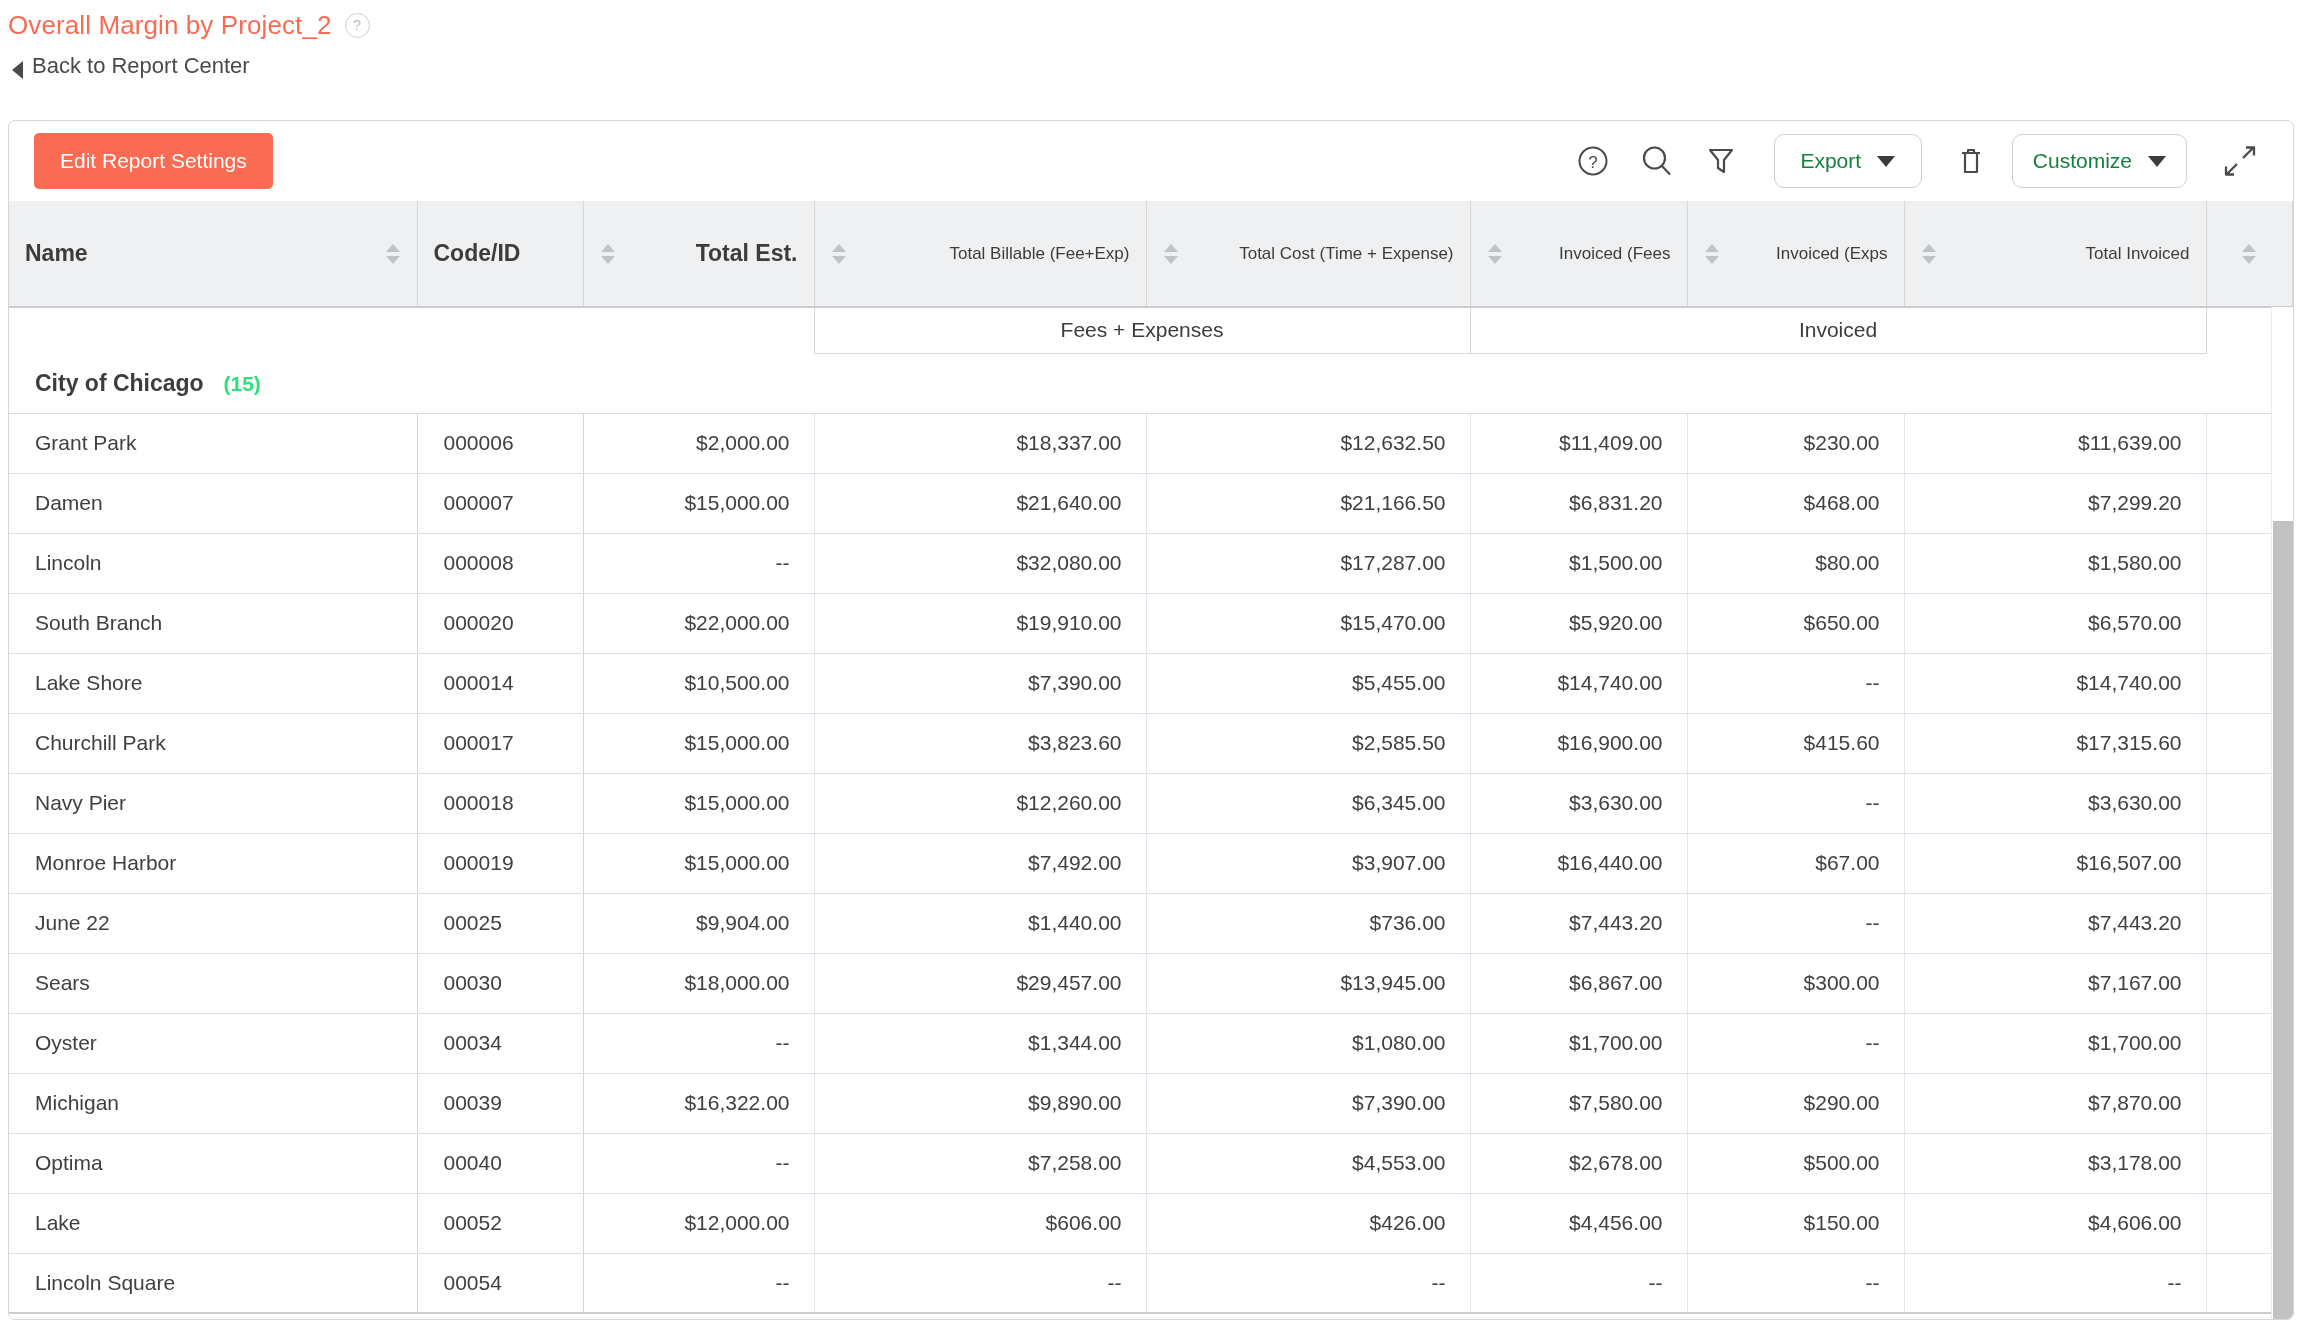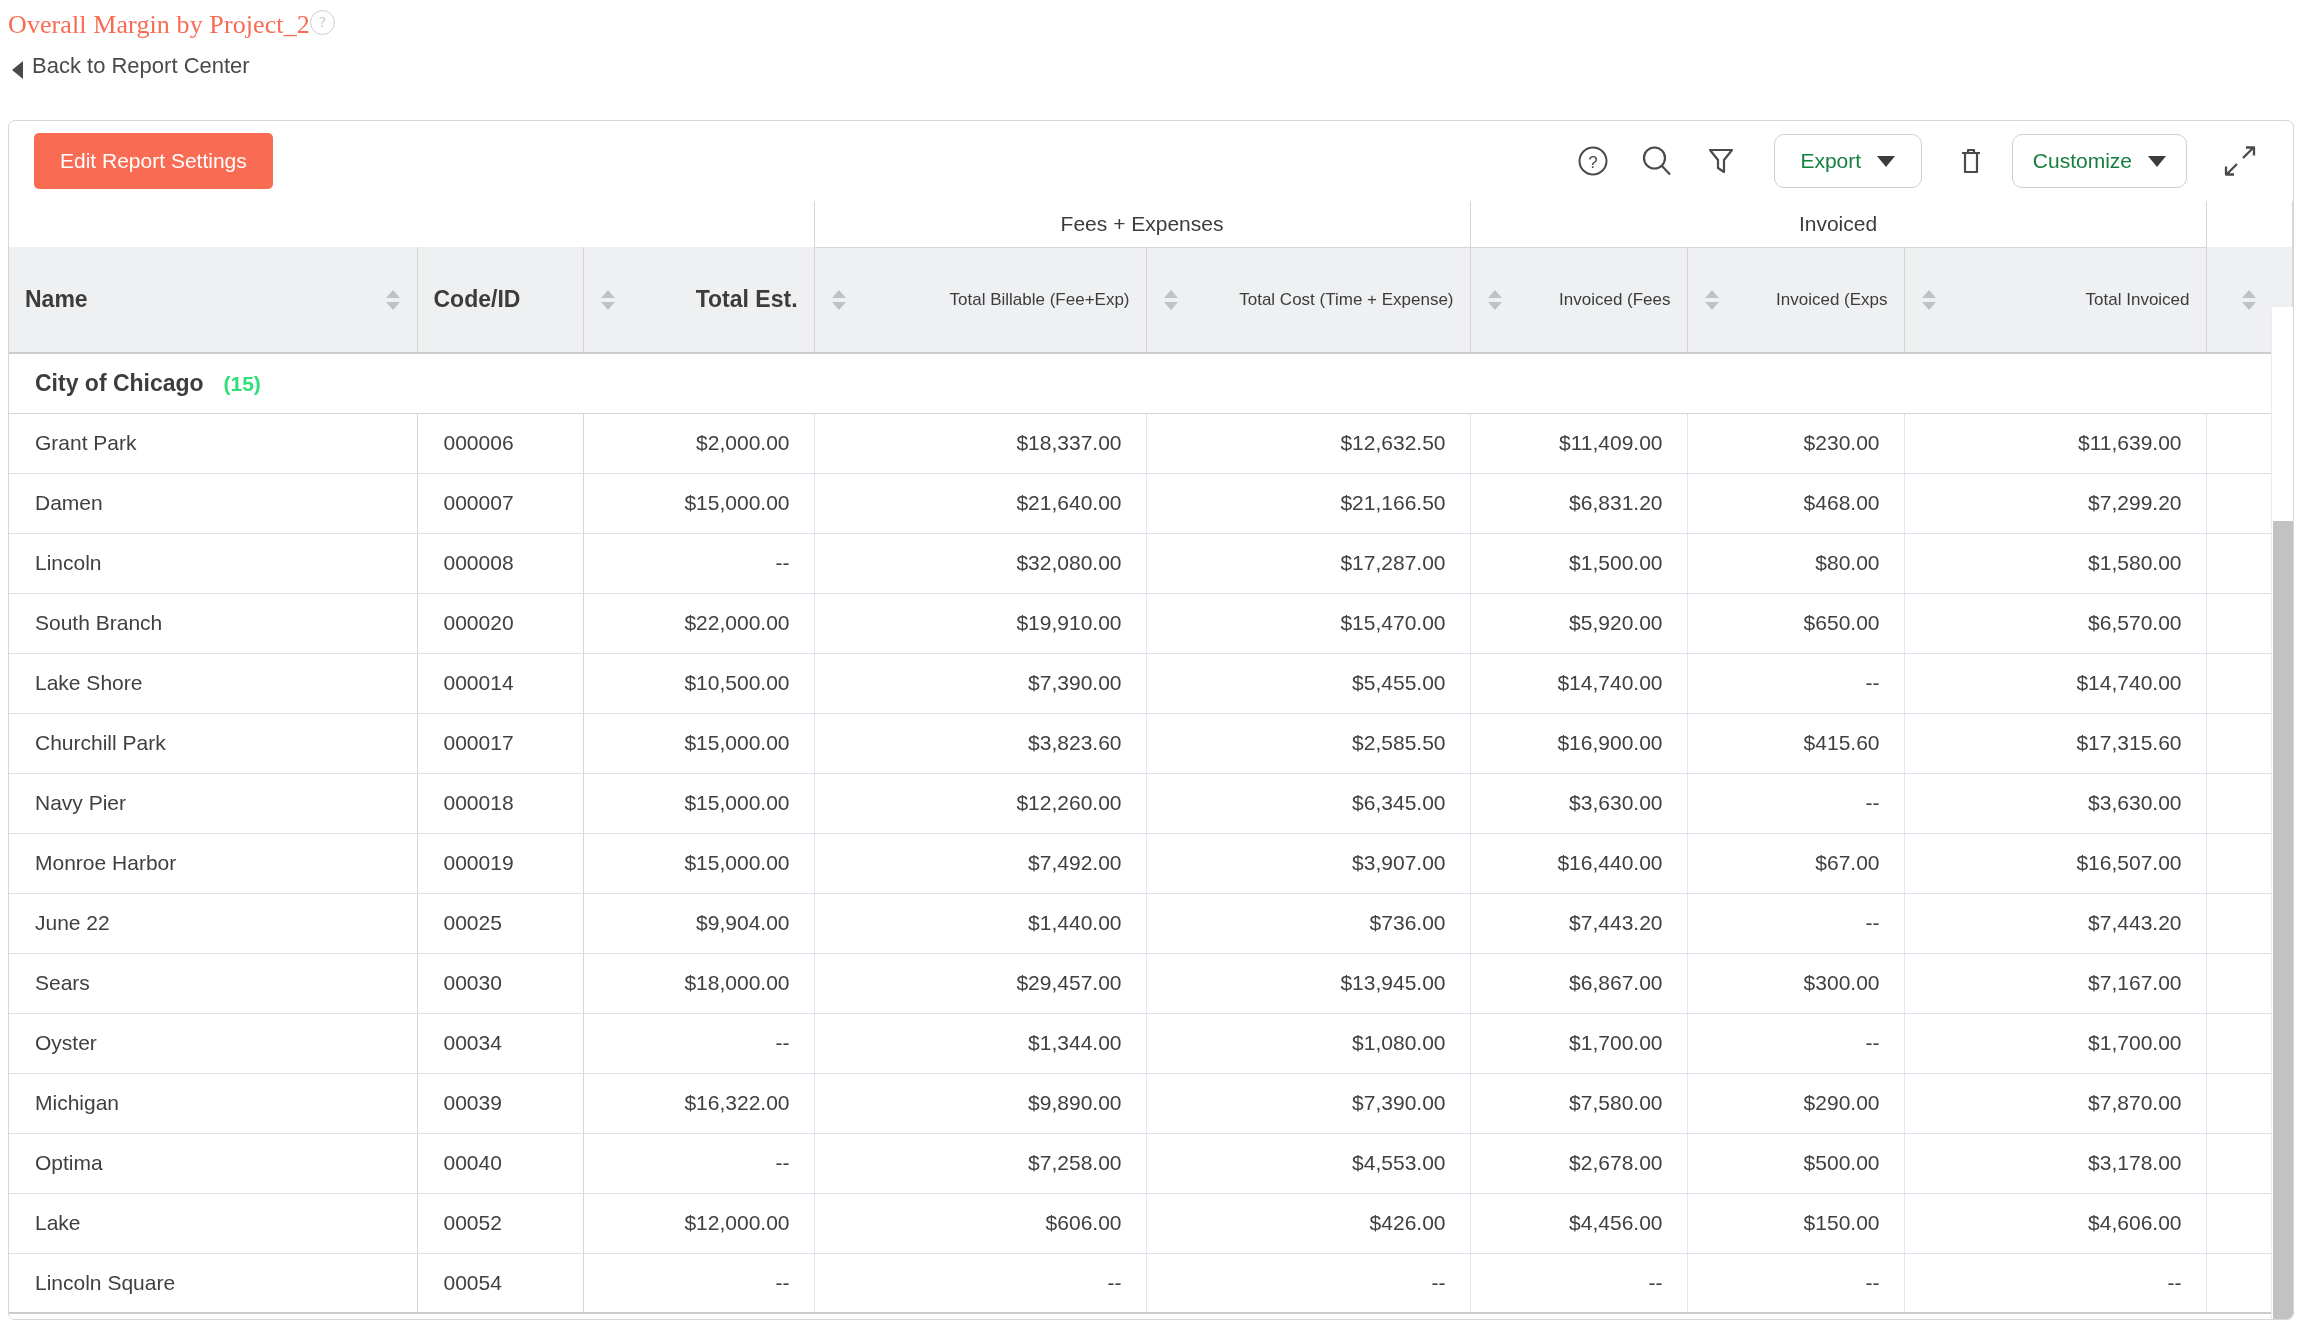--- a/index.html
+++ b/index.html
@@ -6,21 +6,21 @@
   html, body {
     margin: 0; padding: 0;
     width: 2302px; height: 1322px;
     background: #ffffff;
     font-family: "Liberation Sans", sans-serif;
     overflow: hidden;
   }
 
   
   .page-head { padding: 10px 0 0 8px; }
-  .title-row { display: flex; align-items: flex-start; gap: 0; font-family: Liberation Serif, serif; }
+  .title-row { display: flex; align-items: center; gap: 13px; }
   .report-title {
     color: #f96b52;
     font-size: 26px;
     line-height: 30px;
     letter-spacing: 0.1px;
   }
   .help-circle {
     width: 25px; height: 25px; border-radius: 50%;
     border: 1.5px solid #cfcfcf; color: #bdbdbd;
     font-size: 15px; line-height: 22px; text-align: center;
@@ -265,102 +265,102 @@
         <col style="width:231px">
         <col style="width:332px">
         <col style="width:324px">
         <col style="width:217px">
         <col style="width:217px">
         <col style="width:302px">
         <col style="width:86px">
       </colgroup>
       <thead>
         <tr>
+          <th class="gh-sub tall">
+            <div class="gh-inner left">
+              <span class="gh-text-big">Name</span>
+              <span class="sorter">
+                  <span class="up"></span>
+                  <span class="dn"></span>
+                </span>
+            </div>
+          </th>
+          <th class="gh-sub tall">
+            <div class="gh-inner right">
+              <span class="gh-text-big">Code/ID</span>
+            </div>
+          </th>
+          <th class="gh-sub tall">
+            <div class="gh-inner right">
+              <span class="sorter">
+                  <span class="up"></span>
+                  <span class="dn"></span>
+                </span>
+              <span class="gh-text-big gh-right-lbl">Total Est.</span>
+            </div>
+          </th>
+          <th class="gh-sub">
+            <div class="gh-inner right">
+              <span class="sorter">
+                  <span class="up"></span>
+                  <span class="dn"></span>
+                </span>
+              <span class="gh-text-sm gh-right-lbl">Total Billable (Fee+Exp)</span>
+            </div>
+          </th>
+          <th class="gh-sub">
+            <div class="gh-inner right">
+              <span class="sorter">
+                  <span class="up"></span>
+                  <span class="dn"></span>
+                </span>
+              <span class="gh-text-sm gh-right-lbl">Total Cost (Time + Expense)</span>
+            </div>
+          </th>
+          <th class="gh-sub">
+            <div class="gh-inner right">
+              <span class="sorter">
+                  <span class="up"></span>
+                  <span class="dn"></span>
+                </span>
+              <span class="gh-text-sm gh-right-lbl">Invoiced (Fees</span>
+            </div>
+          </th>
+          <th class="gh-sub">
+            <div class="gh-inner right">
+              <span class="sorter">
+                  <span class="up"></span>
+                  <span class="dn"></span>
+                </span>
+              <span class="gh-text-sm gh-right-lbl">Invoiced (Exps</span>
+            </div>
+          </th>
+          <th class="gh-sub">
+            <div class="gh-inner right">
+              <span class="sorter">
+                  <span class="up"></span>
+                  <span class="dn"></span>
+                </span>
+              <span class="gh-text-sm gh-right-lbl">Total Invoiced</span>
+            </div>
+          </th>
+          <th class="gh-sub">
+            <div class="gh-inner" style="justify-content:center">
+              <span class="sorter">
+                  <span class="up"></span>
+                  <span class="dn"></span>
+                </span>
+            </div>
+          </th>
+        </tr>
+        <tr>
           <th class="gh-group blank" colspan="3"></th>
           <th class="gh-group" colspan="2">Fees + Expenses</th>
           <th class="gh-group" colspan="3">Invoiced</th>
           <th class="gh-group blank"></th>
-        </tr>
-        <tr>
-          <th class="gh-sub tall">
-            <div class="gh-inner left">
-              <span class="gh-text-big">Name</span>
-              <span class="sorter">
-                  <span class="up"></span>
-                  <span class="dn"></span>
-                </span>
-            </div>
-          </th>
-          <th class="gh-sub tall">
-            <div class="gh-inner right">
-              <span class="gh-text-big">Code/ID</span>
-            </div>
-          </th>
-          <th class="gh-sub tall">
-            <div class="gh-inner right">
-              <span class="sorter">
-                  <span class="up"></span>
-                  <span class="dn"></span>
-                </span>
-              <span class="gh-text-big gh-right-lbl">Total Est.</span>
-            </div>
-          </th>
-          <th class="gh-sub">
-            <div class="gh-inner right">
-              <span class="sorter">
-                  <span class="up"></span>
-                  <span class="dn"></span>
-                </span>
-              <span class="gh-text-sm gh-right-lbl">Total Billable (Fee+Exp)</span>
-            </div>
-          </th>
-          <th class="gh-sub">
-            <div class="gh-inner right">
-              <span class="sorter">
-                  <span class="up"></span>
-                  <span class="dn"></span>
-                </span>
-              <span class="gh-text-sm gh-right-lbl">Total Cost (Time + Expense)</span>
-            </div>
-          </th>
-          <th class="gh-sub">
-            <div class="gh-inner right">
-              <span class="sorter">
-                  <span class="up"></span>
-                  <span class="dn"></span>
-                </span>
-              <span class="gh-text-sm gh-right-lbl">Invoiced (Fees</span>
-            </div>
-          </th>
-          <th class="gh-sub">
-            <div class="gh-inner right">
-              <span class="sorter">
-                  <span class="up"></span>
-                  <span class="dn"></span>
-                </span>
-              <span class="gh-text-sm gh-right-lbl">Invoiced (Exps</span>
-            </div>
-          </th>
-          <th class="gh-sub">
-            <div class="gh-inner right">
-              <span class="sorter">
-                  <span class="up"></span>
-                  <span class="dn"></span>
-                </span>
-              <span class="gh-text-sm gh-right-lbl">Total Invoiced</span>
-            </div>
-          </th>
-          <th class="gh-sub">
-            <div class="gh-inner" style="justify-content:center">
-              <span class="sorter">
-                  <span class="up"></span>
-                  <span class="dn"></span>
-                </span>
-            </div>
-          </th>
         </tr>
       </thead>
       <tbody>
         <tr class="group-row">
           <td class="group-cell" colspan="9">
             <span class="group-name">City of Chicago</span>
             <span class="group-count">(15)</span>
           </td>
         </tr>
       <tr class="data-row">

